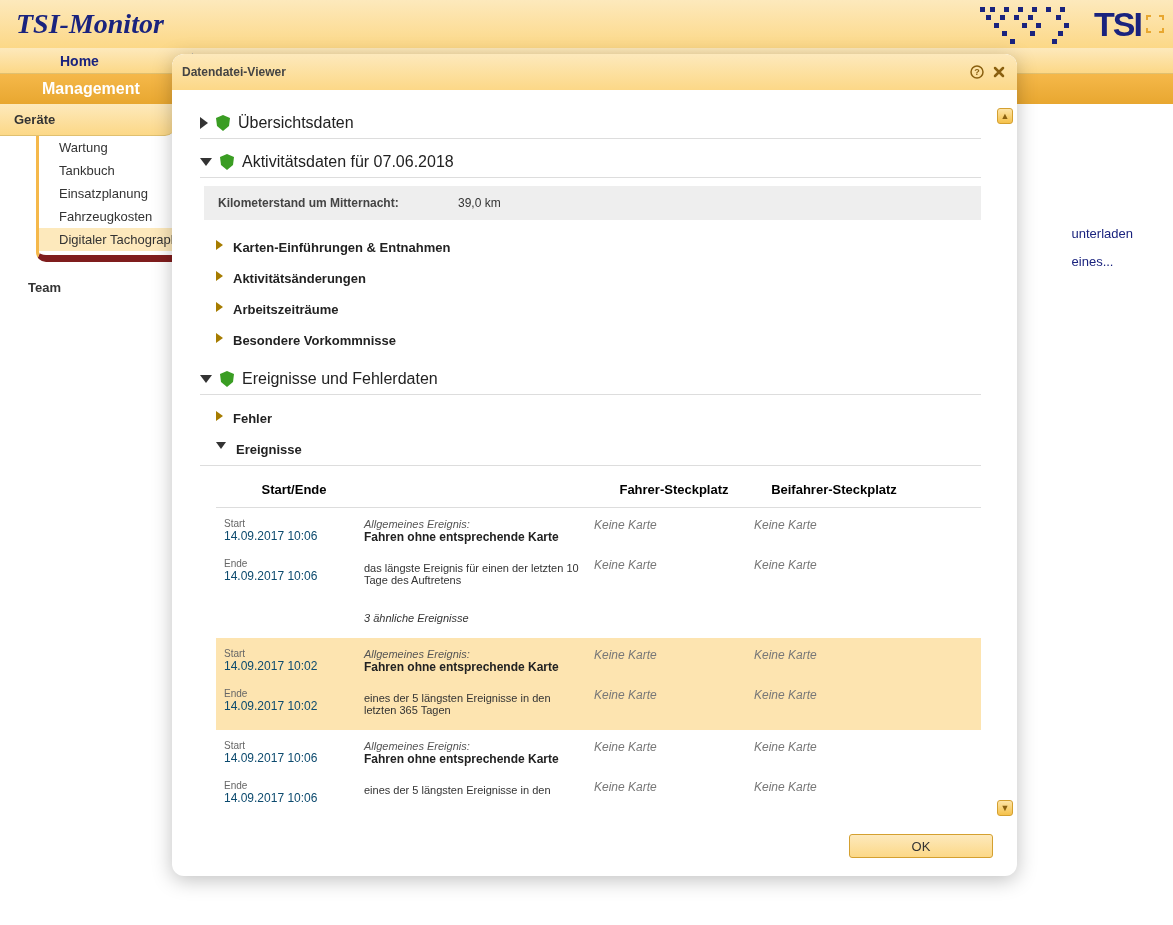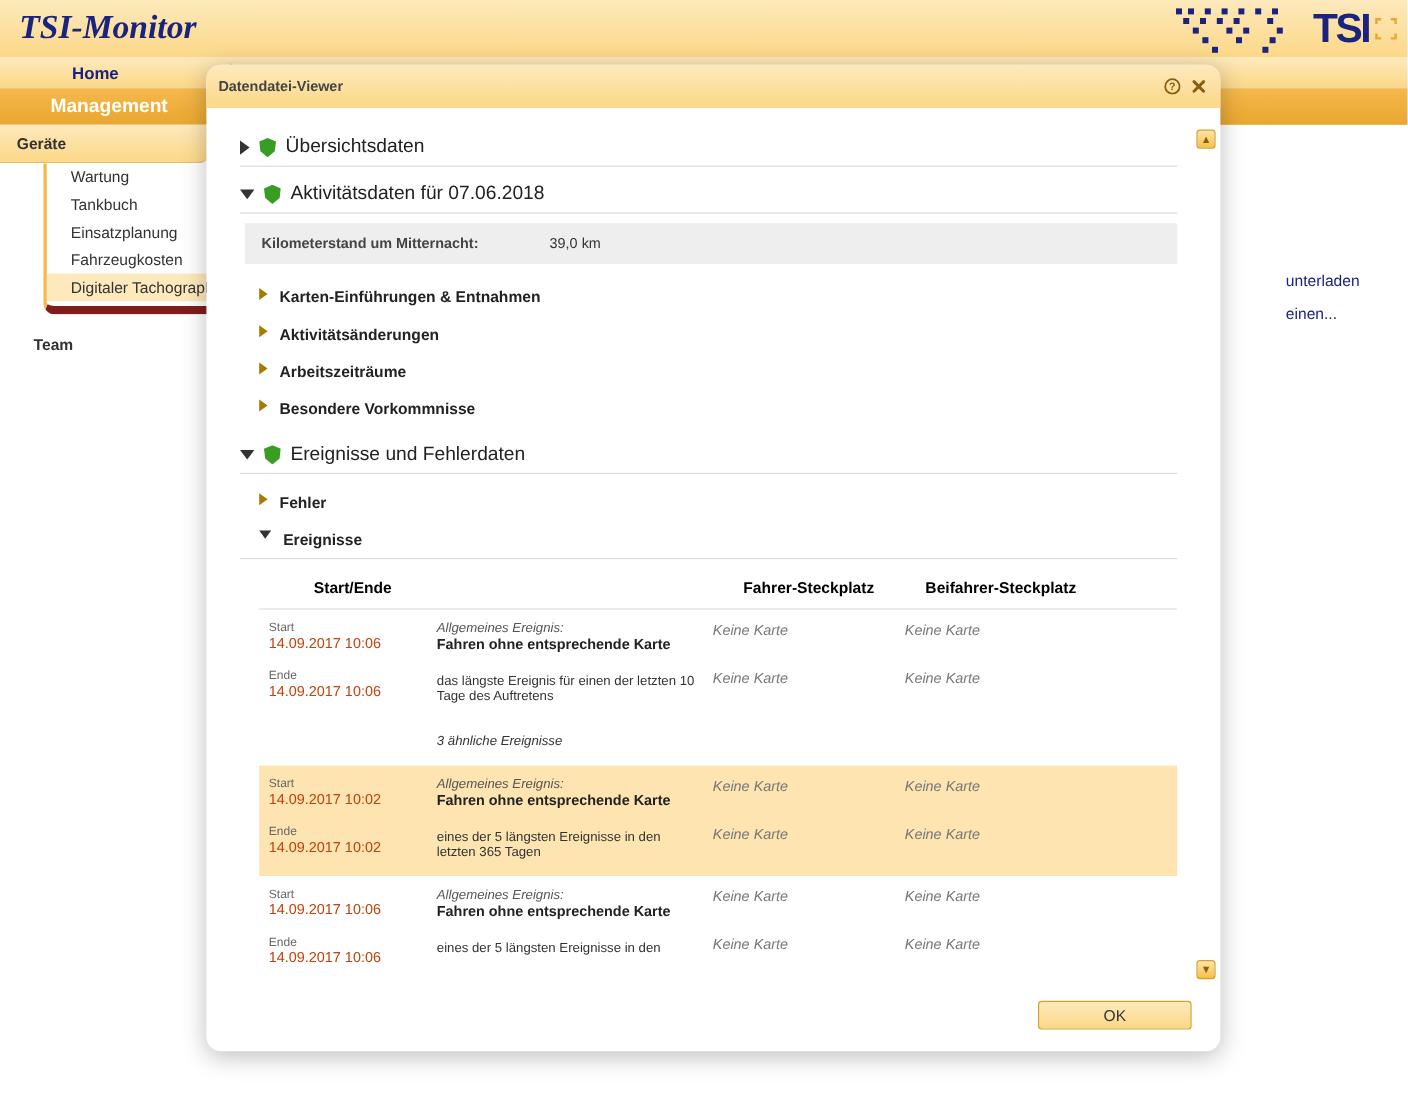--- a/index.html
+++ b/index.html
@@ -71,29 +71,29 @@
 .ev-head { display: flex; padding: 10px 8px; font-weight: bold; font-size: 13px; border-bottom: 1px solid #ddd; text-align: center; }
 .col-se { width: 140px; }
 .col-desc { width: 230px; }
 .col-d1 { width: 160px; }
 .col-d2 { width: 160px; }
 .ev-row { display: flex; flex-direction: column; padding: 10px 8px; font-size: 12px; }
 .ev-row.hl { background: #fde4b0; }
 .ev-line { display: flex; margin-bottom: 4px; }
 .se-block { width: 140px; }
 .se-lab { font-size: 10px; color: #666; }
-.se-val { font-size: 12px; color: #c2410c; }
+.se-val { font-size: 12px; color: #0c4a6e; }
 .desc-block { width: 230px; padding-right: 12px; }
 .desc-it { font-style: italic; font-size: 11px; color: #555; }
 .desc-bold { font-weight: bold; font-size: 12px; color: #222; }
 .desc-note { font-size: 11px; color: #333; margin-top: 4px; }
 .slot { width: 160px; font-style: italic; color: #777; font-size: 12px; }
 
 .dialog-footer { padding: 10px 24px 18px; display: flex; justify-content: flex-end; }
-.ok-btn { width: 128px; height: 24px; background: linear-gradient(to bottom, #fde9bc, #fcd887); border: 1px solid #d4a030; border-radius: 3px; font-size: 13px; cursor: pointer; color: #333; }
+.ok-btn { width: 144px; height: 24px; background: linear-gradient(to bottom, #fde9bc, #fcd887); border: 1px solid #d4a030; border-radius: 3px; font-size: 13px; cursor: pointer; color: #333; }
 </style>
 </head>
 <body>
 
 <div class="top-banner">
   <div class="logo-text">TSI-Monitor</div>
   <div class="logo-right">
     <svg class="logo-dots" viewBox="0 0 120 42">
       <g fill="#1a237e">
         <rect x="10" y="4" width="5" height="5"></rect>
@@ -145,21 +145,21 @@
       <div class="sidebar-item">Tankbuch</div>
       <div class="sidebar-item">Einsatzplanung</div>
       <div class="sidebar-item">Fahrzeugkosten</div>
       <div class="sidebar-item active">Digitaler Tachograph</div>
     </div>
     <div class="sidebar-team">Team</div>
   </div>
   <div class="main-area">
     <div class="bg-links">
       <div class="bg-link">unterladen</div>
-      <div class="bg-link">einen...</div>
+      <div class="bg-link">eines...</div>
     </div>
   </div>
 </div>
 
 <div class="dialog">
   <div class="dialog-title">
     <span class="dialog-title-text">Datendatei-Viewer</span>
     <div class="dialog-title-icons">
       <span class="title-icon">
         <svg width="14" height="14" viewBox="0 0 14 14">

